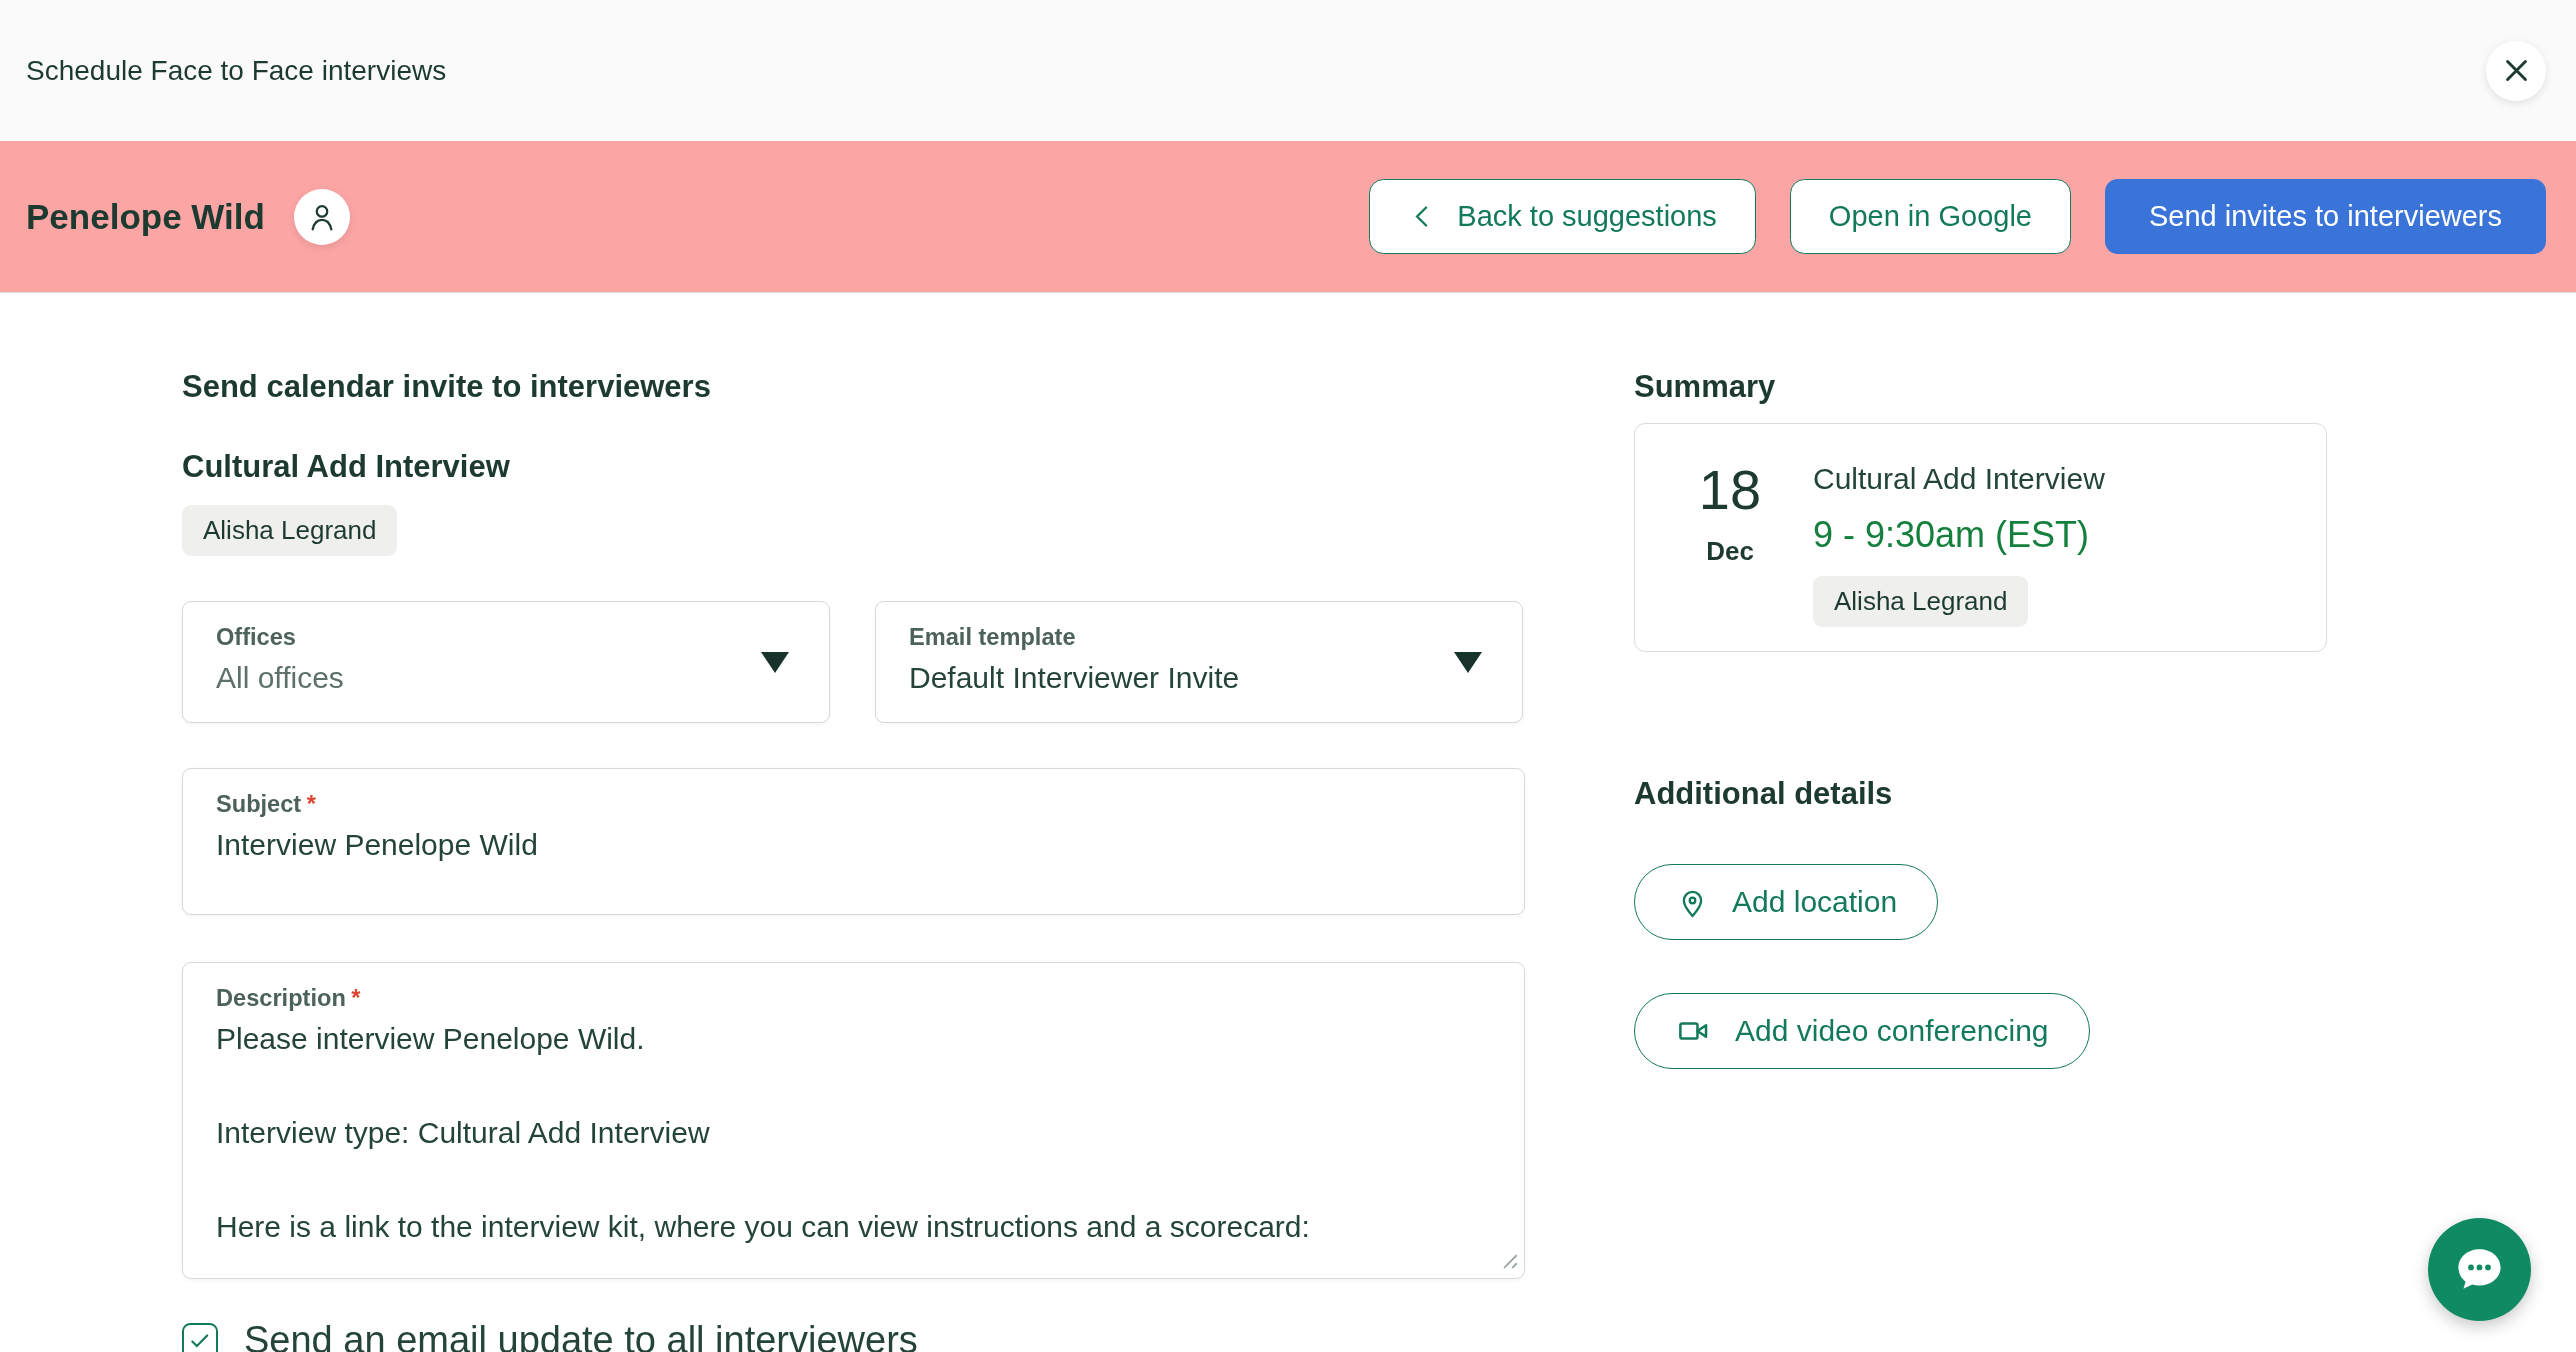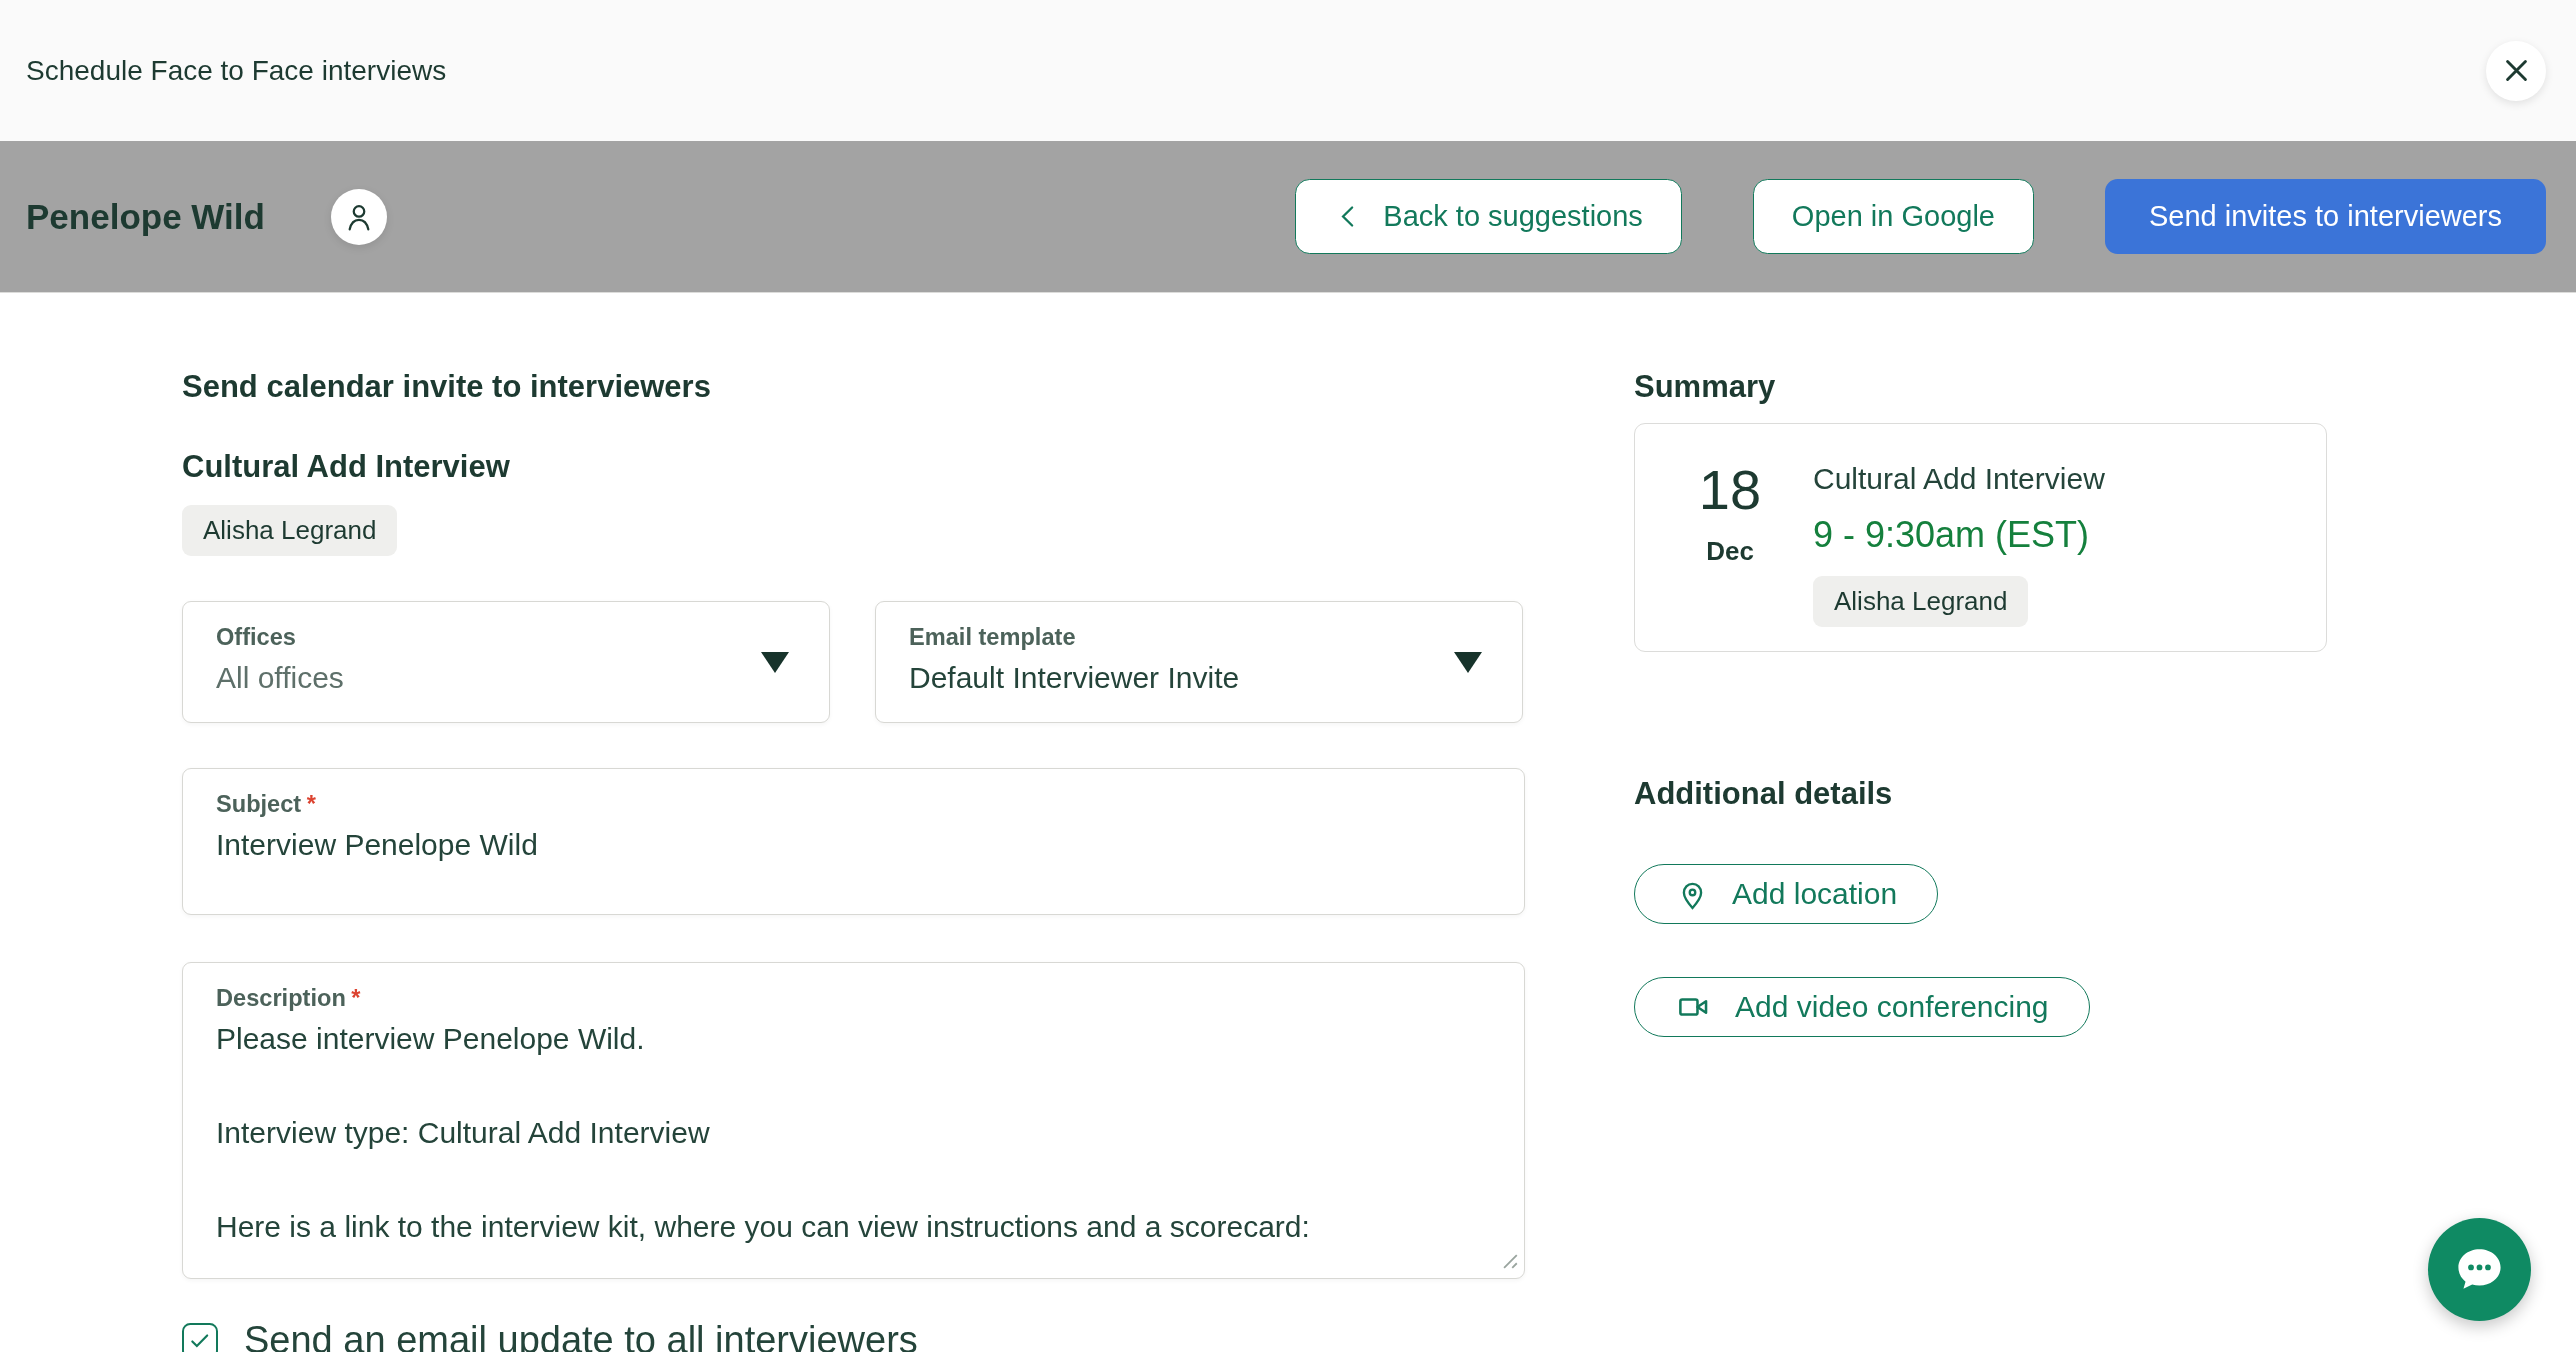--- a/index.html
+++ b/index.html
@@ -19,25 +19,24 @@
   .topbar-title { font-size:28px; color:#1d3a31; }
   .close-btn {
     width:60px; height:60px; border-radius:50%; background:#ffffff;
     box-shadow:0 2.7px 9px rgba(0,0,0,0.10);
     display:flex; align-items:center; justify-content:center; cursor:pointer;
     border:none;
   }
 
   
   .header {
-    height:152px; background:#a3a3a3;
+    height:152px; background:#fca5a5;
     border-bottom:1.8px solid #dcdcda;
     display:flex; align-items:center;
     padding:0 30px 0 26px;
-    gap:37px;
   }
   .candidate-name { font-size:35px; font-weight:700; color:#1d3a31; }
   .avatar-btn {
     width:56px; height:56px; border-radius:50%; background:#ffffff;
     box-shadow:0 2.7px 8.2px rgba(0,0,0,0.10);
     display:flex; align-items:center; justify-content:center;
     margin-left:29px; border:none; cursor:pointer;
   }
   .header-spacer { flex:1; }
   .btn {
@@ -113,21 +112,21 @@
   .date-month { font-size:26px; font-weight:700; color:#1d3a31; margin-top:18px; }
   .event-block { margin-left:33px; }
   .event-name { font-size:30px; color:#24443a; }
   .event-time { font-size:36px; color:#15803d; margin-top:18px; }
   .event-block .chip { margin-top:20px; }
 
   
   .additional-heading { margin-top:123px; }
   .pill-btn {
     display:inline-flex; align-items:center; gap:22px;
-    height:60px; padding:0 40px;
+    height:76px; padding:0 40px;
     border:1.8px solid #12795b; border-radius:40px;
     background:#ffffff; color:#12795b; font-size:30px;
     cursor:pointer; font-family:inherit;
   }
   .pill-btn.loc { margin-top:52px; display:inline-flex; }
   .pill-row { display:block; }
   .pill-btn.vid { margin-top:53px; }
 
   
   .chat-fab {

